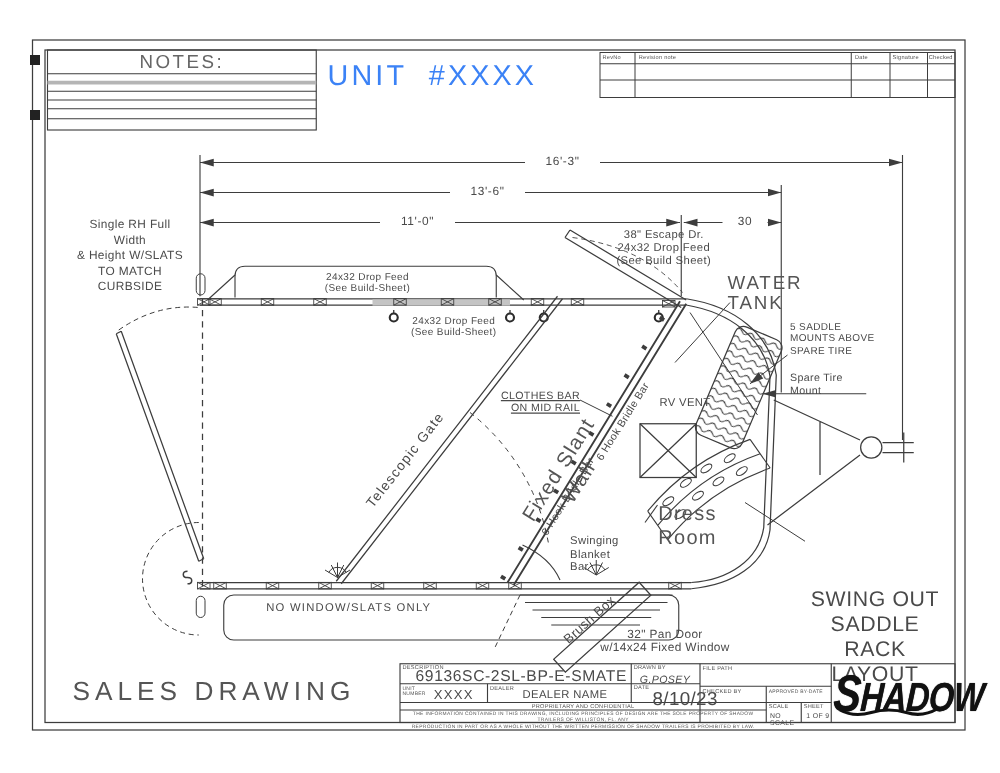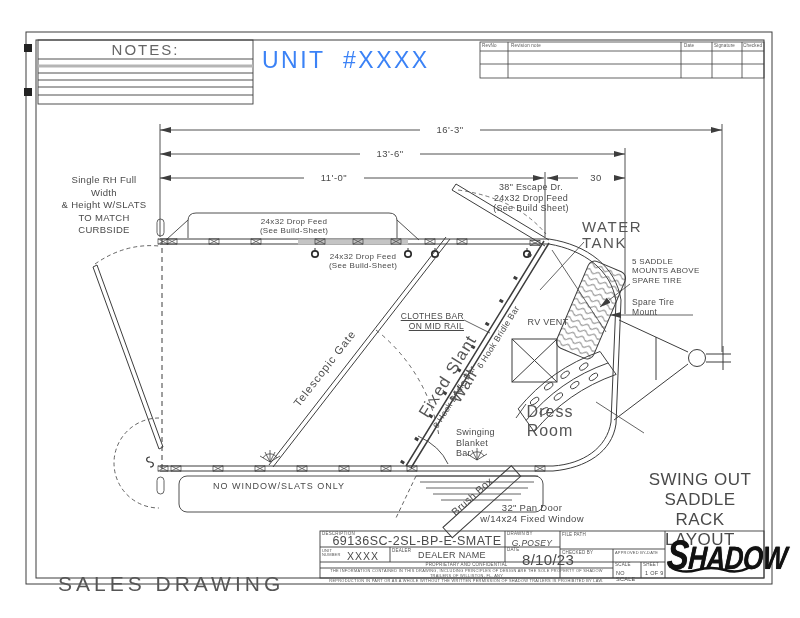--- a/index.html
+++ b/index.html
@@ -245,21 +245,21 @@
 <div class="t c" style="left:640px;top:426px;width:120px;font-size:17px;letter-spacing:.5px;margin-top:44px;">SWING OUT SADDLE
 RACK LAYOUT</div>
 <div class="t" style="left:456px;top:427px;width:52px;font-size:9px;">Swinging
 Blanket
 Bar</div>
 <div class="t c rot" style="left:432px;top:490px;width:80px;font-size:10.5px;transform:rotate(-42deg);">Brush Box</div>
 <div class="t c" style="left:476px;top:502px;width:112px;font-size:9.5px;">32" Pan Door
 w/14x24 Fixed Window</div>
 <div class="t c" style="left:179px;top:481px;width:200px;font-size:9px;letter-spacing:1px;">NO WINDOW/SLATS ONLY</div>
 
-<div class="t" style="left:58px;top:572px;width:280px;font-size:21px;letter-spacing:4px;color:#555;">SALES DRAWING</div>
+<div class="t" style="left:58px;top:542px;width:280px;font-size:21px;letter-spacing:4px;color:#555;">SALES DRAWING</div>
 
 <div class="t tiny" style="left:322px;top:532px;width:50px;">DESCRIPTION</div>
 <div class="t c" style="left:330px;top:534px;width:174px;font-size:12.5px;letter-spacing:.5px;">69136SC-2SL-BP-E-SMATE</div>
 <div class="t tiny" style="left:507px;top:532px;width:44px;">DRAWN BY</div>
 <div class="t c" style="left:505px;top:538px;width:54px;font-size:8.5px;font-style:italic;">G.POSEY</div>
 <div class="t tiny" style="left:562px;top:533px;width:44px;">FILE PATH</div>
 <div class="t tiny" style="left:322px;top:549px;width:24px;font-size:4px;">UNIT
 NUMBER</div>
 <div class="t" style="left:347px;top:550px;width:40px;font-size:10.5px;letter-spacing:1px;">XXXX</div>
 <div class="t tiny" style="left:392px;top:549px;width:26px;">DEALER</div>

